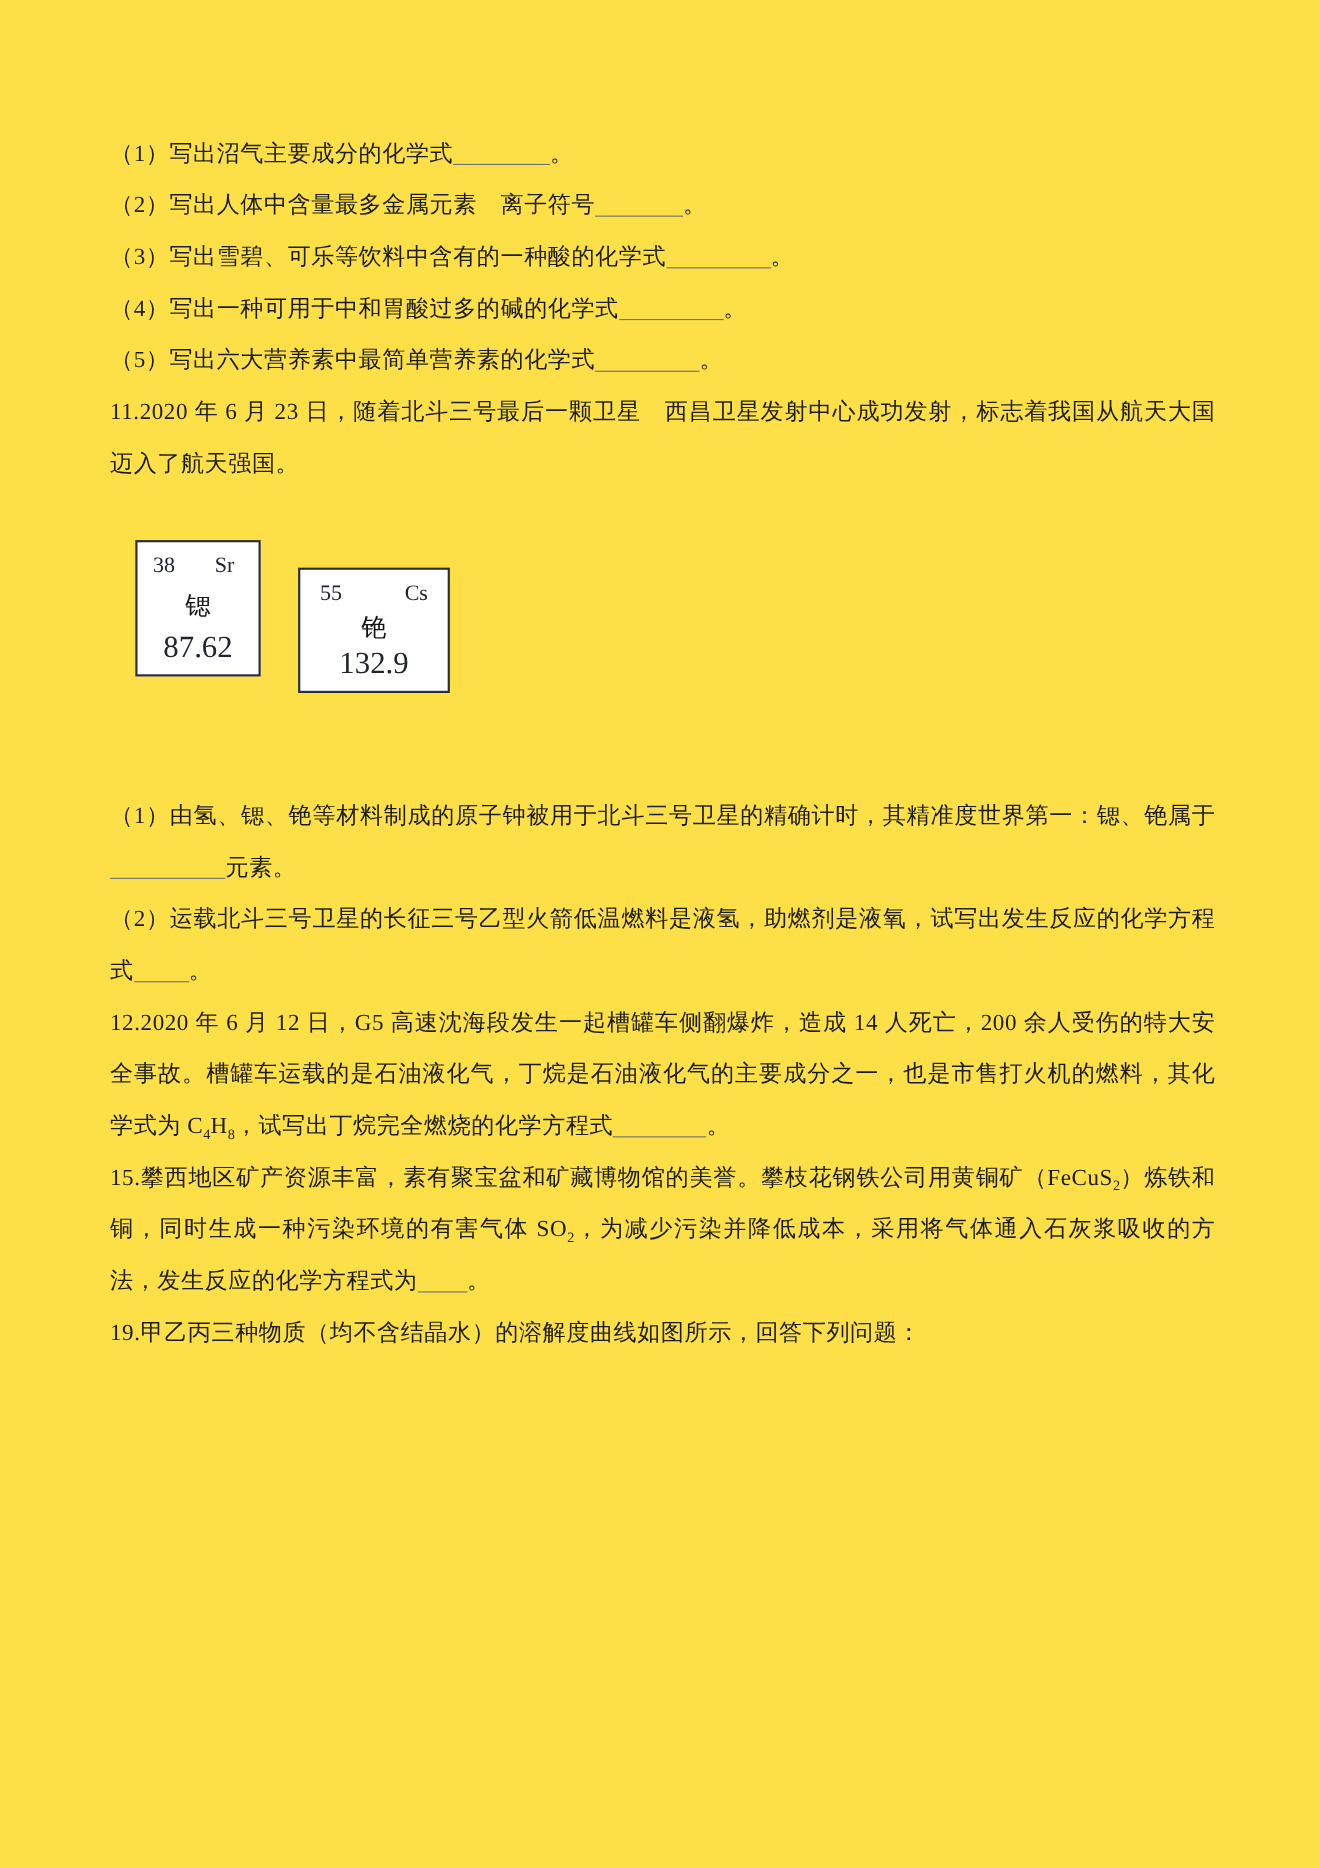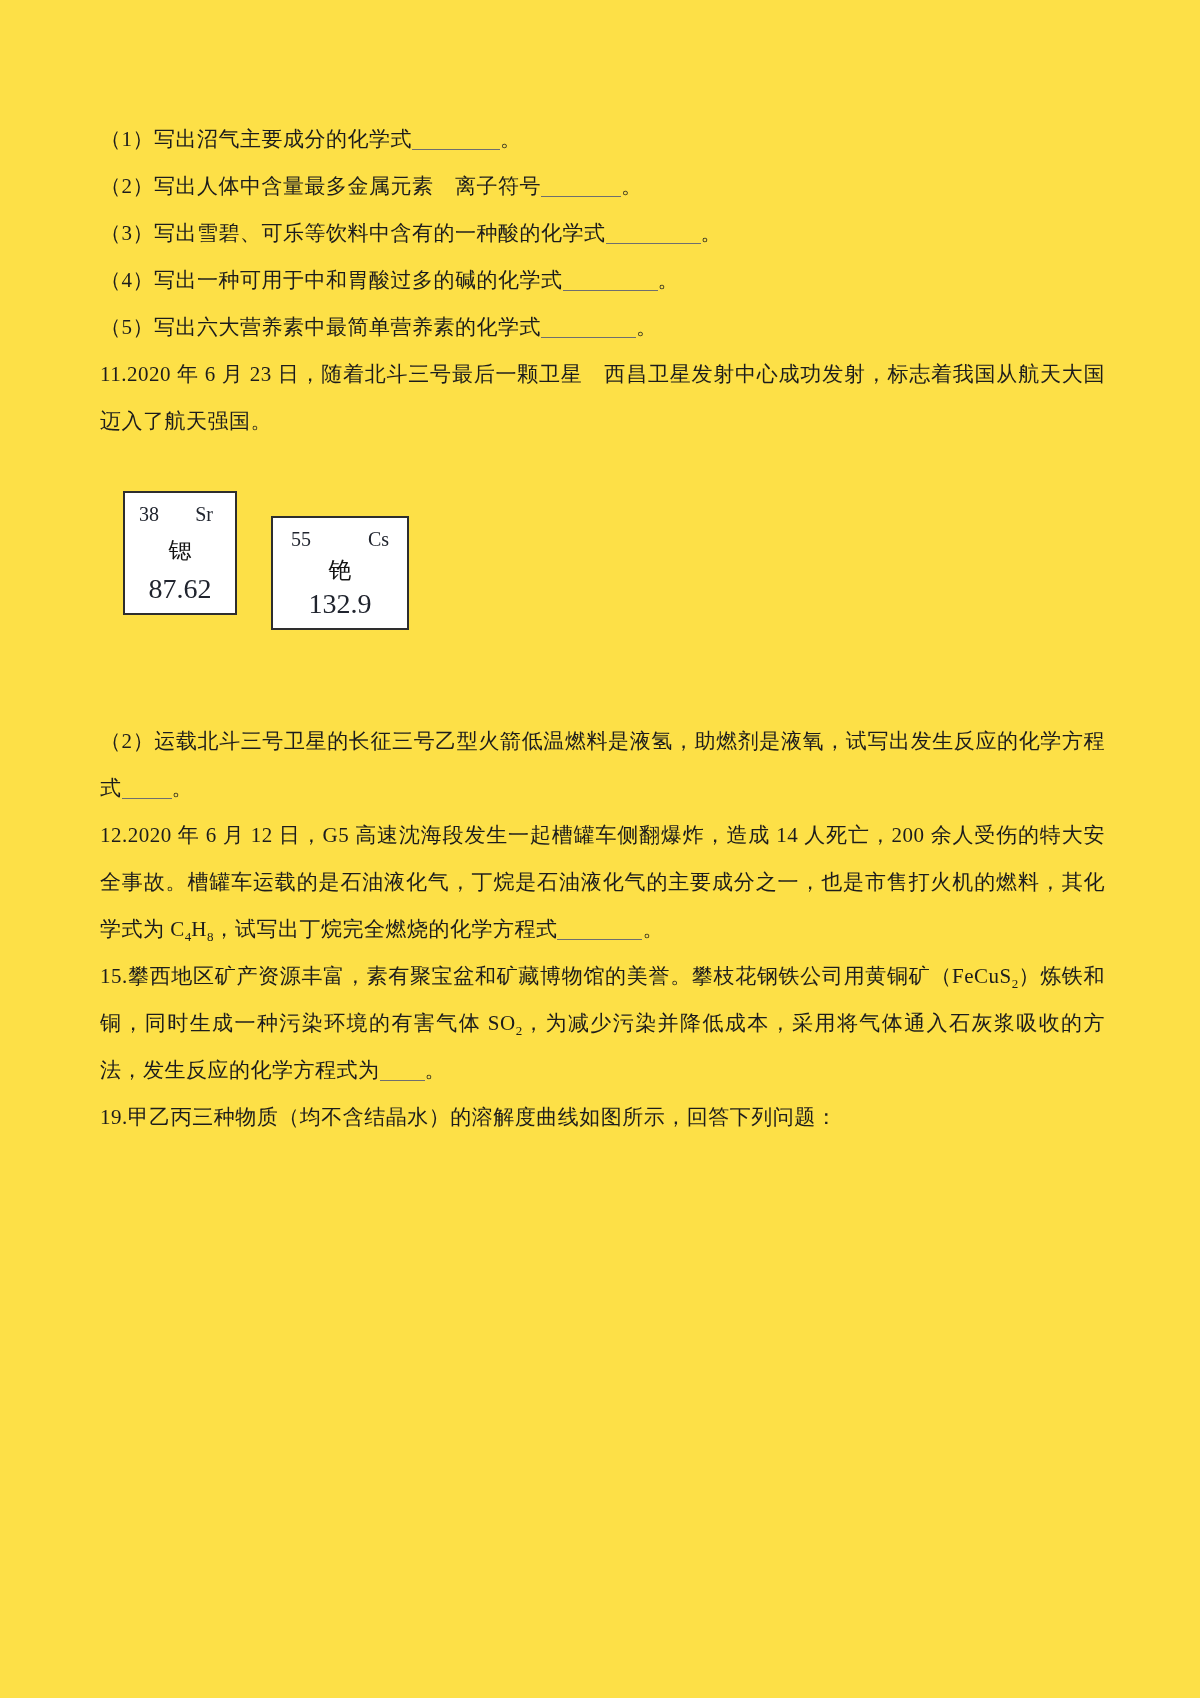--- a/index.html
+++ b/index.html
@@ -109,19 +109,20 @@
       <div class="card-top">
         <span>55</span>
         <span>Cs</span>
       </div>
       <div class="card-name">铯</div>
       <div class="card-mass">132.9</div>
     </div>
   </div>
 
   <div class="flow">
+      <p class="para">（1）由氢、锶、铯等材料制成的原子钟被用于北斗三号卫星的精确计时，其精准度世界第一：锶、铯属于<span class="blank" style="width: 105px;"></span>元素。</p>
       <p class="para">（2）运载北斗三号卫星的长征三号乙型火箭低温燃料是液氢，助燃剂是液氧，试写出发生反应的化学方程式<span class="blank" style="width: 50px;"></span>。</p>
       <p class="para">12.2020 年 6 月 12 日，G5 高速沈海段发生一起槽罐车侧翻爆炸，造成 14 人死亡，200 余人受伤的特大安全事故。槽罐车运载的是石油液化气，丁烷是石油液化气的主要成分之一，也是市售打火机的燃料，其化学式为 C<sub>4</sub>H<sub>8</sub>，试写出丁烷完全燃烧的化学方程式<span class="blank" style="width: 85px;"></span>。</p>
       <p class="para">15.攀西地区矿产资源丰富，素有聚宝盆和矿藏博物馆的美誉。攀枝花钢铁公司用黄铜矿（FeCuS<sub>2</sub>）炼铁和铜，同时生成一种污染环境的有害气体 SO<sub>2</sub>，为减少污染并降低成本，采用将气体通入石灰浆吸收的方法，发生反应的化学方程式为<span class="blank" style="width: 45px;"></span>。</p>
       <p class="para">19.甲乙丙三种物质（均不含结晶水）的溶解度曲线如图所示，回答下列问题：</p>
     </div>
 
 </div>
 
 </body></html>

